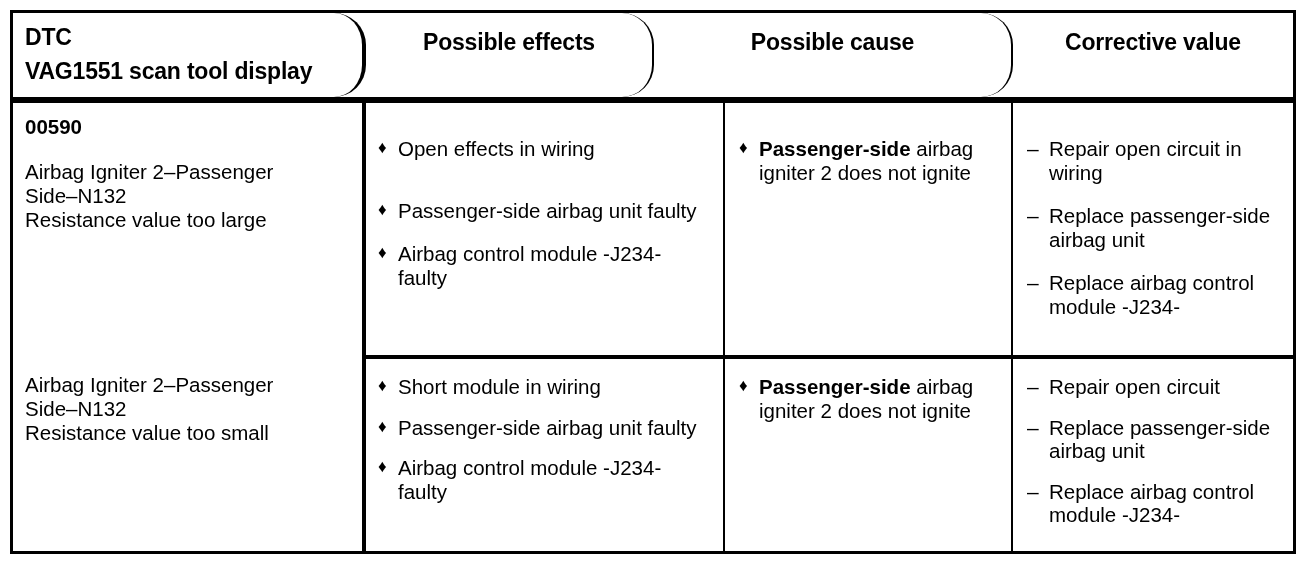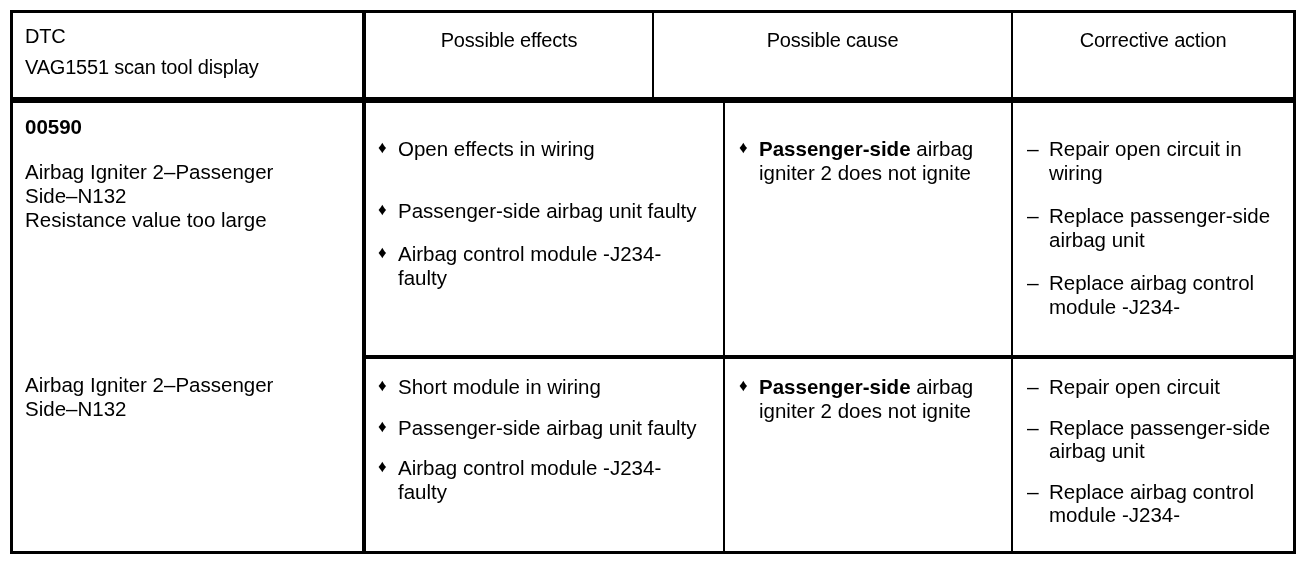--- a/index.html
+++ b/index.html
@@ -76,23 +76,24 @@
 
   
   .trow.row-2 .col-cause,
   .trow.row-2 .col-effects,
   .trow.row-2 .col-action {
     border-top: 4px solid #000;
   }
 
   
   .th {
-    font-weight: normal;
-    font-size: 20px;
+    font-weight: bold;
+    font-size: 23px;
     letter-spacing: -0.2px;
+    border-radius: 32px;
   }
   .th-dtc {
     padding: 13px 0 0 12px;
     line-height: 1.0;
   }
   .th-dtc .line2 { margin-top: 11px; }
 
   .th-center {
     display: flex;
     align-items: flex-start;
@@ -171,21 +172,21 @@
         <div class="line1">DTC</div>
         <div class="line2">VAG1551 scan tool display</div>
       </div>
       <div class="col col-effects th th-center">
         <span>Possible effects</span>
       </div>
       <div class="col col-cause th th-center">
         <span>Possible cause</span>
       </div>
       <div class="col col-action th th-center">
-        <span>Corrective action</span>
+        <span>Corrective value</span>
       </div>
     </div>
 
     <div class="tbody">
 
       <div class="trow row-1">
 
         <div class="col col-dtc cell">
           <div class="dtc-code">00590</div>
           <div class="dtc-desc">
@@ -238,20 +239,21 @@
           </ul>
         </div>
       </div>
 
       <div class="trow row-2">
 
         <div class="col col-dtc cell">
           <div class="dtc-desc">
             <div>Airbag Igniter 2–Passenger</div>
             <div>Side–N132</div>
+            <div>Resistance value too small</div>
           </div>
         </div>
 
         <div class="col col-cause cell cell-cause">
           <ul class="blist">
             <li>
               <span class="marker">♦</span>
               <span class="txt">Short module in wiring</span>
             </li>
             <li>

